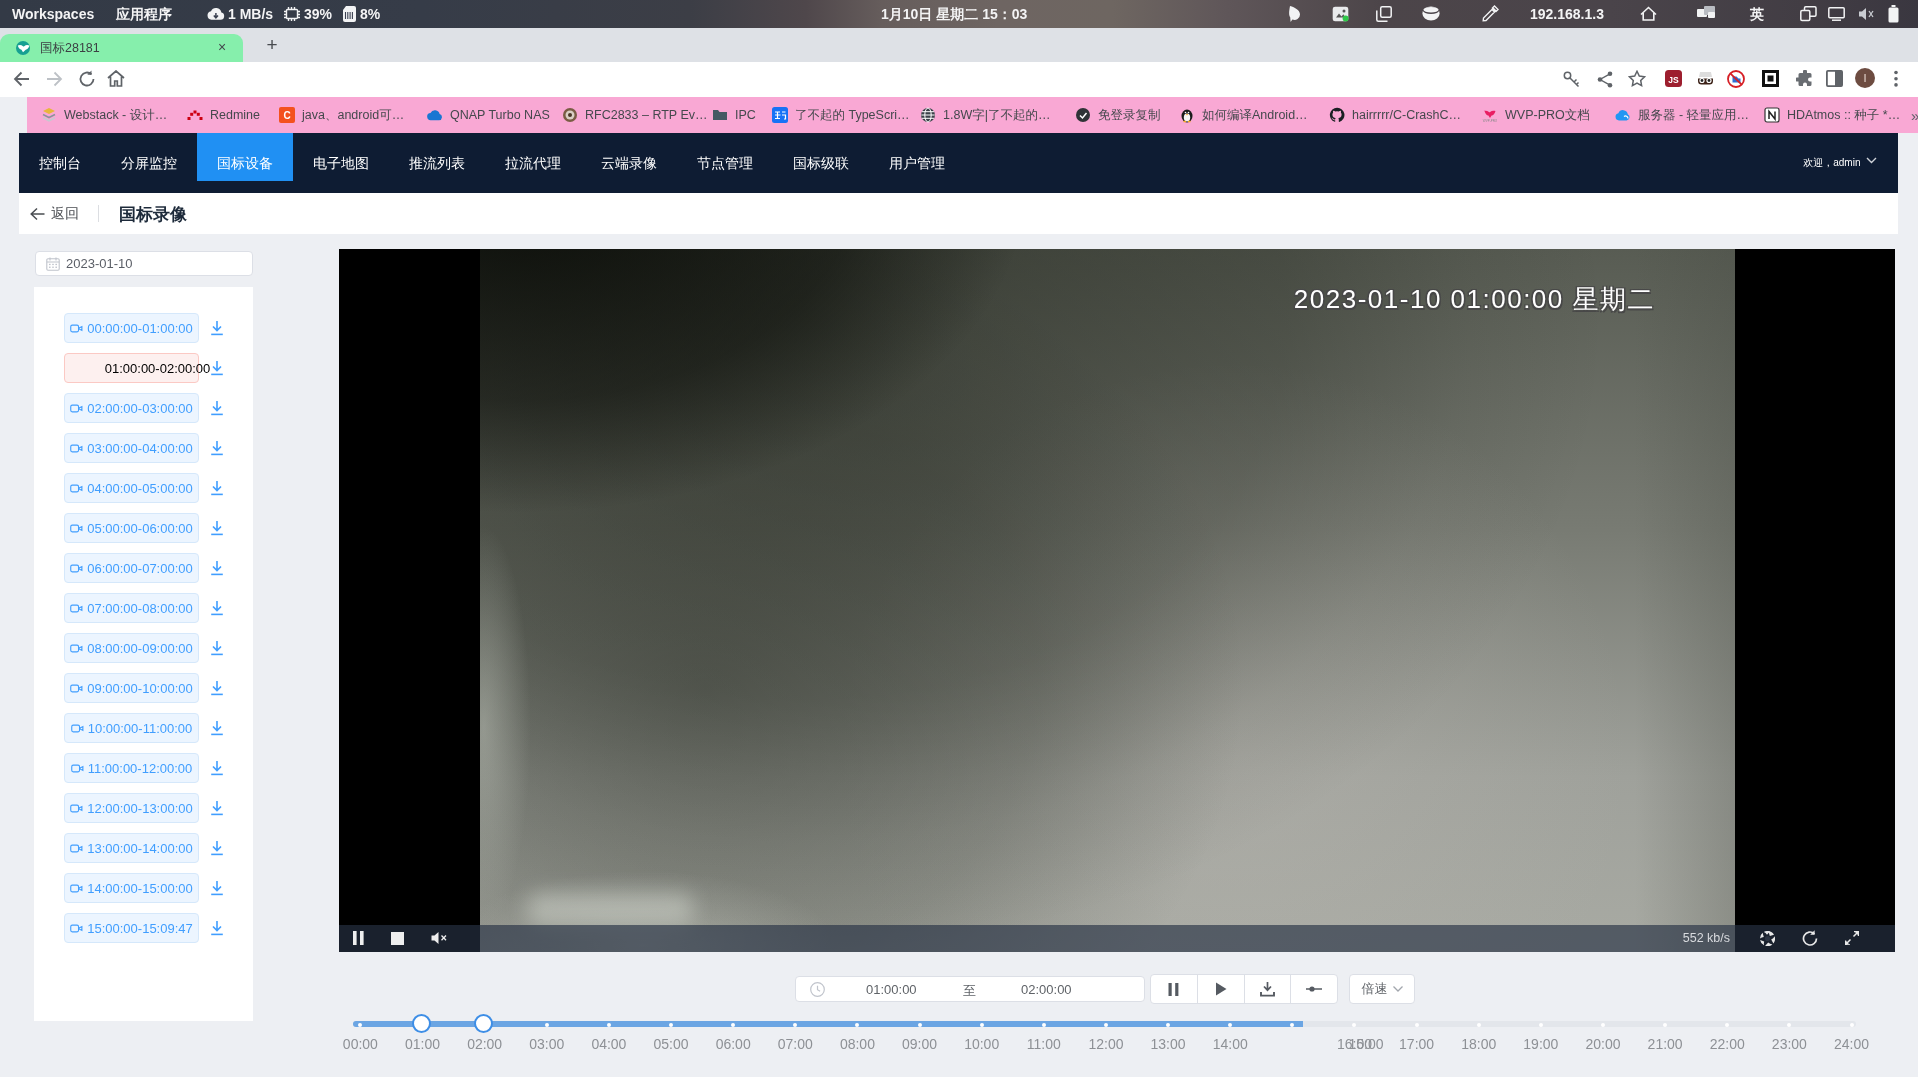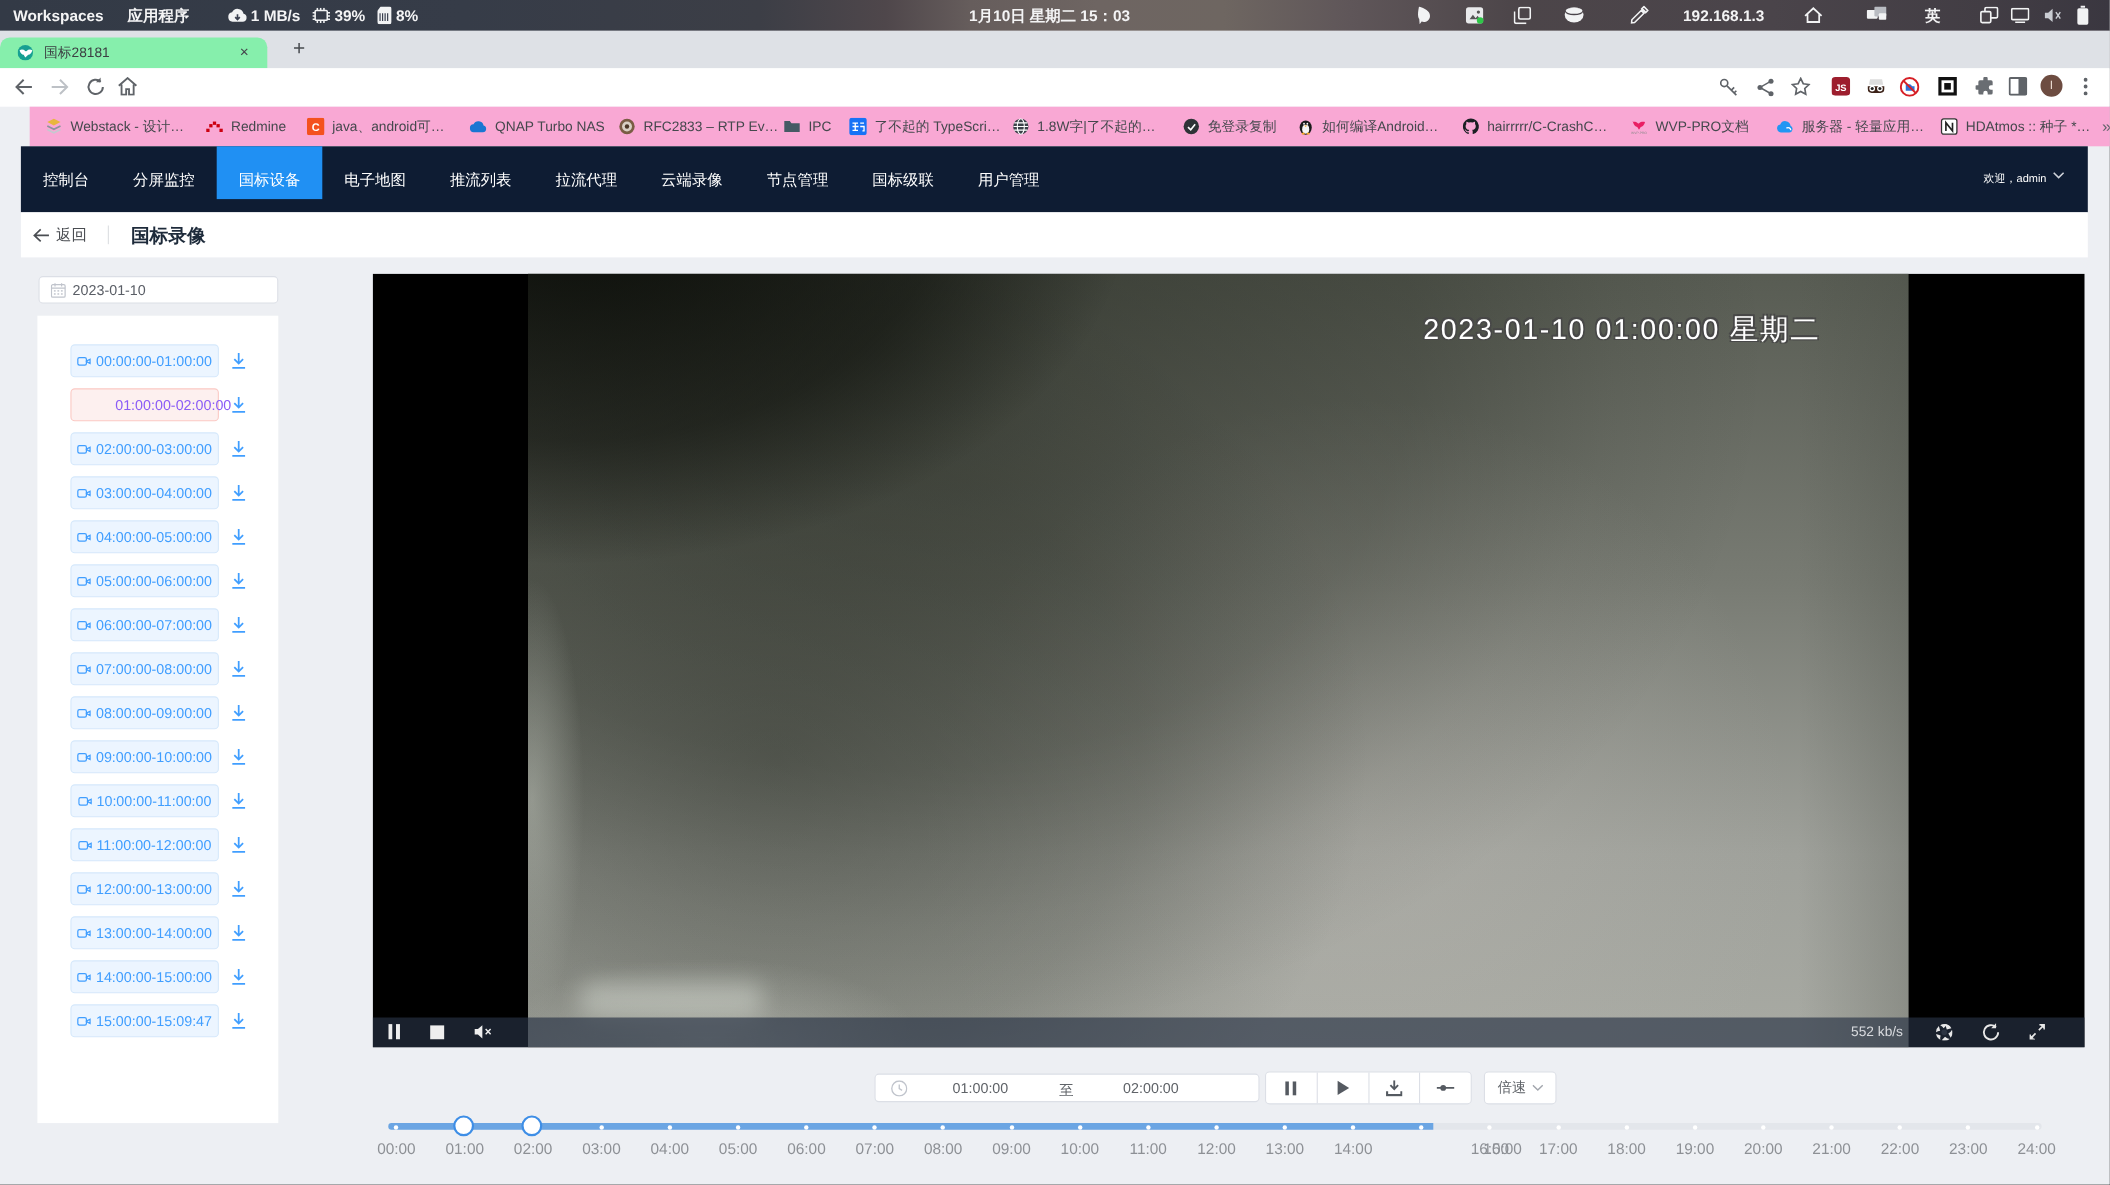--- a/index.html
+++ b/index.html
@@ -43,21 +43,21 @@
   #crumb .back { position:absolute; left:32px; top:12px; font-size:14px; color:#4a4d52; }
   #crumb .div { position:absolute; left:79px; top:12px; width:1px; height:17px; background:#dcdee2; }
   #crumb .ttl { position:absolute; left:100px; top:10px; font-size:17px; font-weight:bold; color:#1d2a3a; }
 
   
   #dateinput { position:absolute; left:35px; top:251px; width:218px; height:25px; background:#fff; border:1px solid #dcdfe6; border-radius:4px; }
   #dateinput .txt { position:absolute; left:30px; top:4px; font-size:13px; color:#5a5e66; }
   #sidepanel { position:absolute; left:34px; top:287px; width:219px; height:734px; background:#fff; }
   .seg { position:absolute; left:64px; width:135px; height:30px; border-radius:4px; font-size:13px;
     background:#ecf5ff; border:1px solid #d5e8fb; color:#409eff; display:flex; align-items:center; justify-content:center; gap:4px; white-space:nowrap; }
-  .seg.red { background:#fdf0ef; border-color:#fbc9c4; color:#8b5cf6;padding-left:48px; }
+  .seg.red { background:#fdf0ef; border-color:#fbc9c4; color:#000000;padding-left:48px; }
   .dl { position:absolute; left:210px; width:14px; height:16px; }
 
   
   #player { position:absolute; left:339px; top:249px; width:1556px; height:703px; background:#000; }
   #video { position:absolute; left:141px; top:0; width:1255px; height:703px;
     background:
       radial-gradient(22% 15% at 13% 99%, rgba(200,203,195,.45) 0%, rgba(200,203,195,0) 70%),
       radial-gradient(5% 38% at 0.3% 68%, rgba(188,193,183,.5) 0%, rgba(188,193,183,0) 75%),
       radial-gradient(60% 70% at 3% -10%, rgba(5,7,3,.92) 0%, rgba(5,7,3,.5) 45%, rgba(5,7,3,0) 68%),
       radial-gradient(85% 120% at 26% 10%, rgba(20,24,16,.46) 0%, rgba(20,24,16,.26) 45%, rgba(20,24,16,.08) 62%, rgba(20,24,16,0) 75%),

